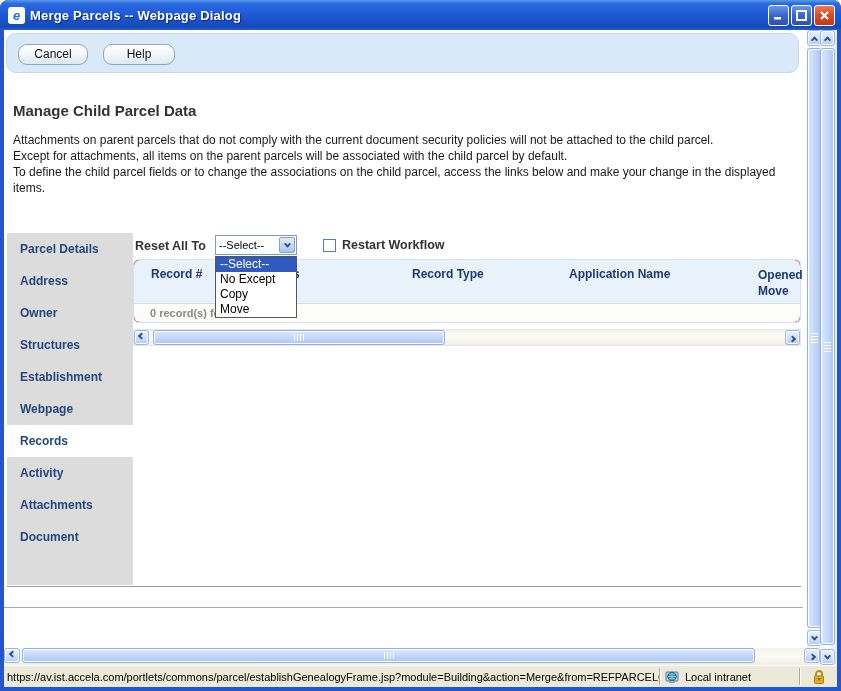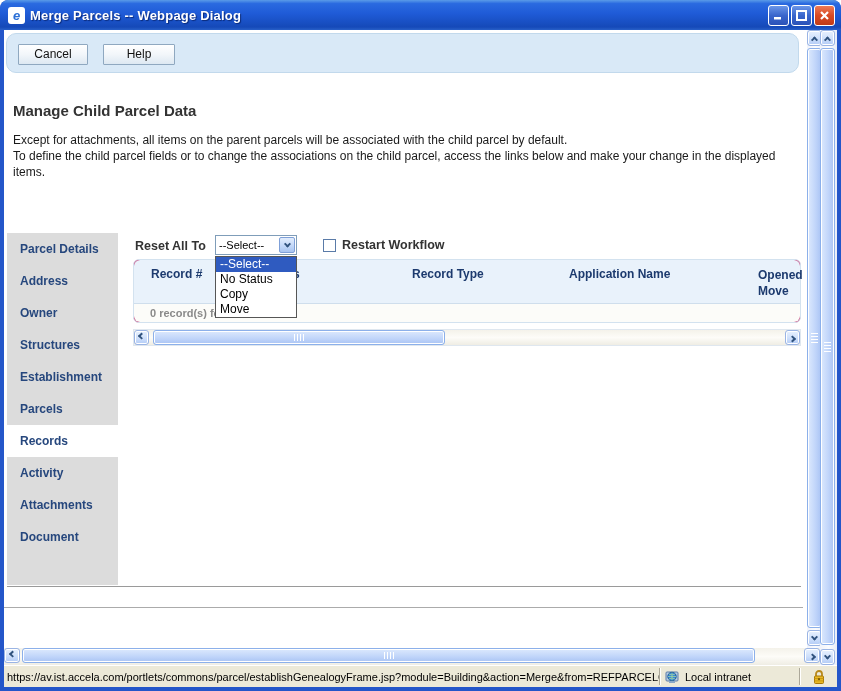--- a/index.html
+++ b/index.html
@@ -20,32 +20,32 @@
     display:flex; align-items:center; justify-content:center; }
   .win-btn.close { background:linear-gradient(180deg,#ee7a55 0%,#d84a24 50%,#c03a16 100%); }
 
   
   .body { position:absolute; top:30px; left:4px; width:833px; height:635px; background:#fff; overflow:hidden; }
   .page { position:absolute; top:0; left:0; width:799px; height:618px; background:#fff; overflow:hidden; }
 
   
   .toolbar-panel { position:absolute; top:3px; left:2px; width:793px; height:40px;
     background:#d9e9f7; border:1px solid #c2d9ec; border-radius:10px; }
-  .tb-btn { position:absolute; top:10px; height:21px; border:1px solid #8fa8c0; border-radius:1px;
+  .tb-btn { position:absolute; top:10px; height:21px; border:1px solid #8fa8c0; border-radius:9px;
     background:linear-gradient(180deg,#ffffff 0%,#f2f6fa 50%,#dde8f2 100%);
     font-size:12px; color:#111; text-align:center; line-height:19px; cursor:pointer; }
   .tb-cancel { left:11px; width:70px; }
   .tb-help { left:96px; width:72px; }
 
   
   .heading { position:absolute; left:9px; top:72px; font-size:15px; font-weight:bold; color:#333; }
   .desc { position:absolute; left:9px; top:102px; width:792px; font-size:12px; color:#1a1a1a; line-height:16px; }
 
   
-  .sidebar { position:absolute; left:3px; top:203px; width:111px; height:352px; background:#dcdcdc; }
+  .sidebar { position:absolute; left:3px; top:203px; width:126px; height:352px; background:#dcdcdc; }
   .side-item { height:32px; line-height:32px; padding-left:13px; font-size:12px; font-weight:bold;
     color:#26477d; cursor:pointer; }
   .side-item.selected { background:#fff; }
 
   
   .reset-label { position:absolute; left:131px; top:209px; font-size:12.5px; font-weight:bold; color:#333; }
   .select-box { position:absolute; left:211px; top:205px; width:82px; height:20px; background:#fff;
     border:1px solid #7f9db9; display:flex; align-items:center; }
   .select-value { flex:1; font-size:11px; color:#000; padding-left:3px; }
   .select-arrow { width:16px; height:16px; margin-right:1px; border:1px solid #7fa0d8; border-radius:2px;
@@ -143,31 +143,32 @@
   <div class="body">
     <div class="page">
 
       <div class="toolbar-panel">
         <div class="tb-btn tb-cancel">Cancel</div>
         <div class="tb-btn tb-help">Help</div>
       </div>
 
       <div class="heading">Manage Child Parcel Data</div>
       <div class="desc">
+        <div>Attachments on parent parcels that do not comply with the current document security policies will not be attached to the child parcel.</div>
         <div>Except for attachments, all items on the parent parcels will be associated with the child parcel by default.</div>
         <div>To define the child parcel fields or to change the associations on the child parcel, access the links below and make your change in the displayed items.</div>
       </div>
 
       <div class="sidebar">
         <div class="side-item">Parcel Details</div>
         <div class="side-item">Address</div>
         <div class="side-item">Owner</div>
         <div class="side-item">Structures</div>
         <div class="side-item">Establishment</div>
-        <div class="side-item">Parcels</div>
+        <div class="side-item">Webpage</div>
         <div class="side-item selected">Records</div>
         <div class="side-item">Activity</div>
         <div class="side-item">Attachments</div>
         <div class="side-item">Document</div>
       </div>
 
       <div class="reset-label">Reset All To</div>
       <div class="select-box">
         <span class="select-value">--Select--</span>
         <span class="select-arrow">
@@ -200,21 +201,21 @@
               <i></i>
             </span>
           </span>
         <span class="sb-btn" style="right:0;top:0;width:15px;height:15px;">
             <span class="chev right"></span>
           </span>
       </div>
 
       <div class="dd-list">
         <div class="dd-item hl">--Select--</div>
-        <div class="dd-item">No Status</div>
+        <div class="dd-item">No Except</div>
         <div class="dd-item">Copy</div>
         <div class="dd-item">Move</div>
       </div>
 
       <div class="sep1"></div>
       <div class="sep2"></div>
     </div>
 
     <div class="inner-vscroll sb-track-v">
       <span class="sb-btn" style="top:0;left:0;width:15px;height:16px;">

